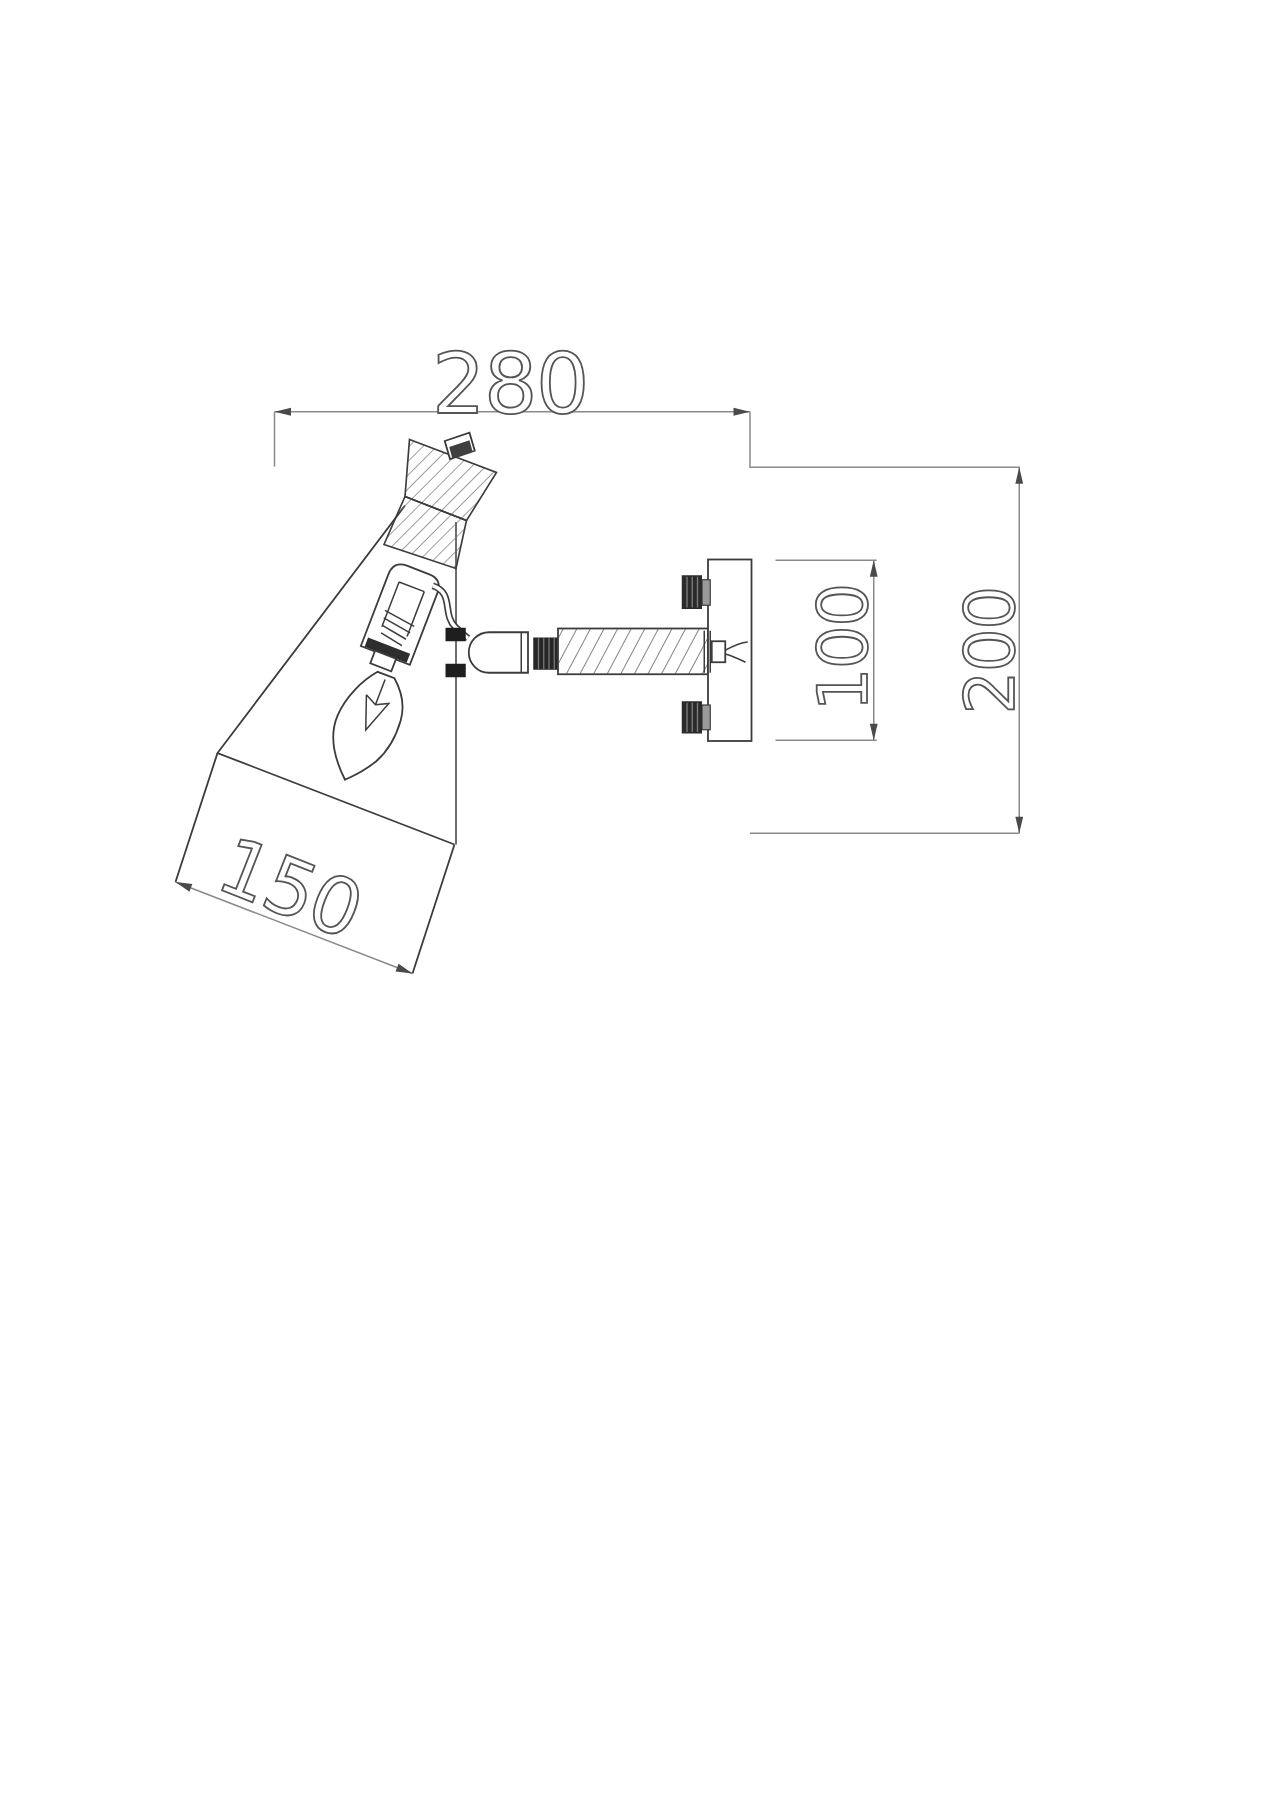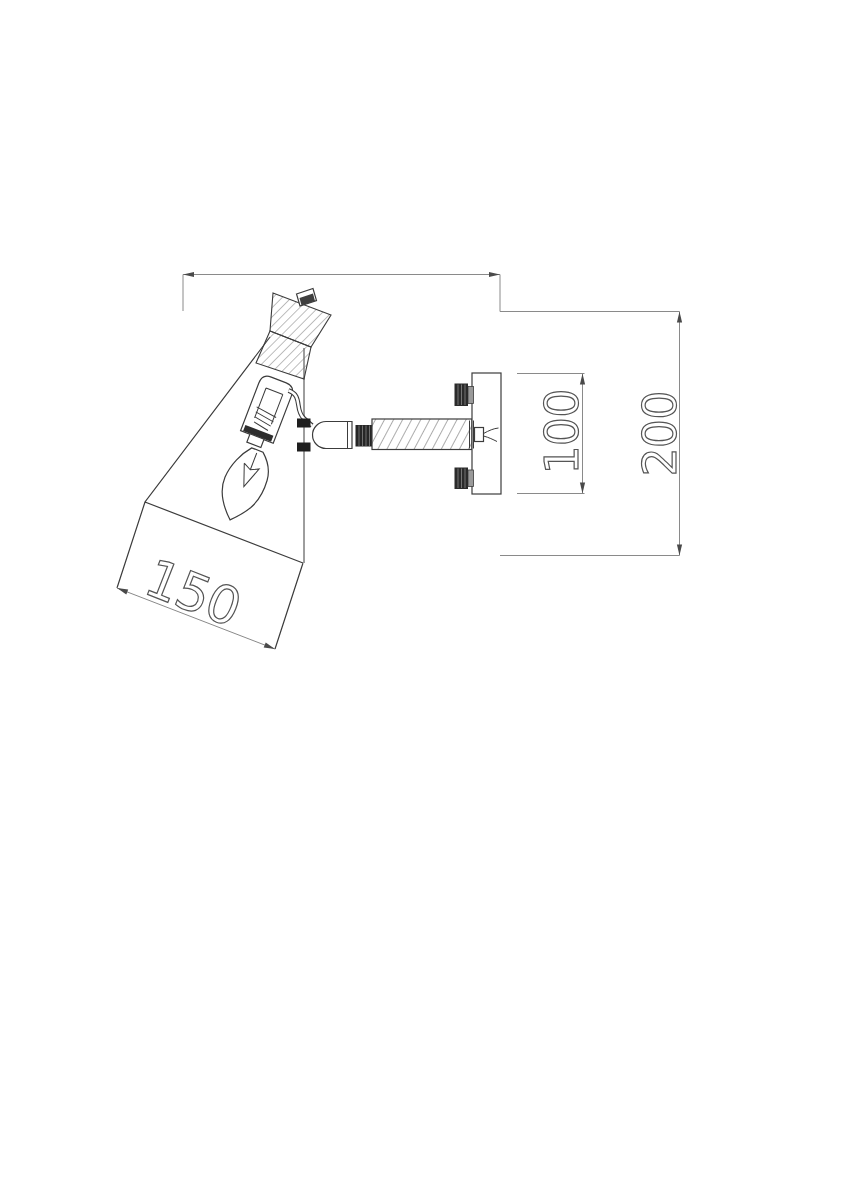--- a/index.html
+++ b/index.html
@@ -129,20 +129,21 @@
       <polygon class="arr" points="582.5,493.5 579.9,482.5 585.1,482.5"></polygon>
     </g>
 
     <g>
       <path class="dim-line" d="M117,588 L275,649"></path>
       <polygon class="arr" points="117,588 126.3,594.5 128.2,589.4"></polygon>
       <polygon class="arr" points="275,649 263.7,647.6 265.7,642.5"></polygon>
     </g>
   </svg>
 
+  <div class="dim-label" id="dim-label-overall-width">280</div>
 
   <div class="dim-label" id="dim-label-overall-height">200</div>
 
   <div class="dim-label" id="dim-label-plate-height">100</div>
 
   <div class="dim-label" id="dim-label-shade-opening">150</div>
 
 </div>
 
 </body></html>

